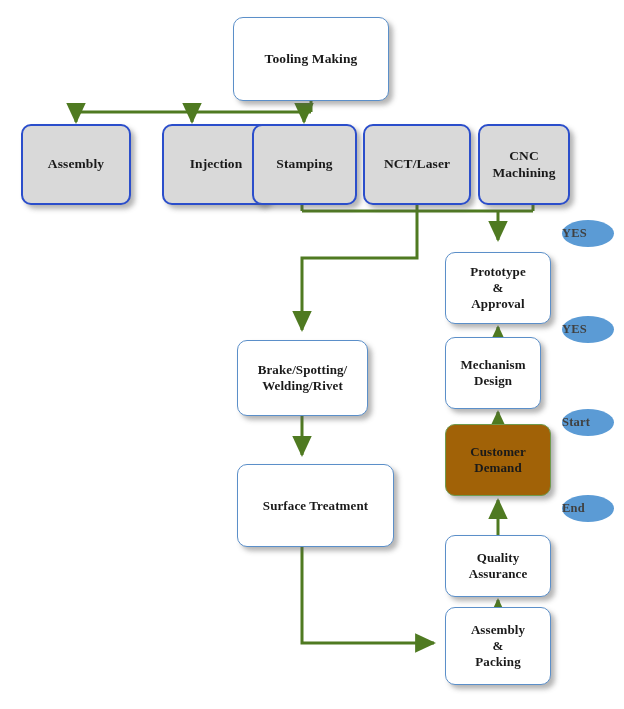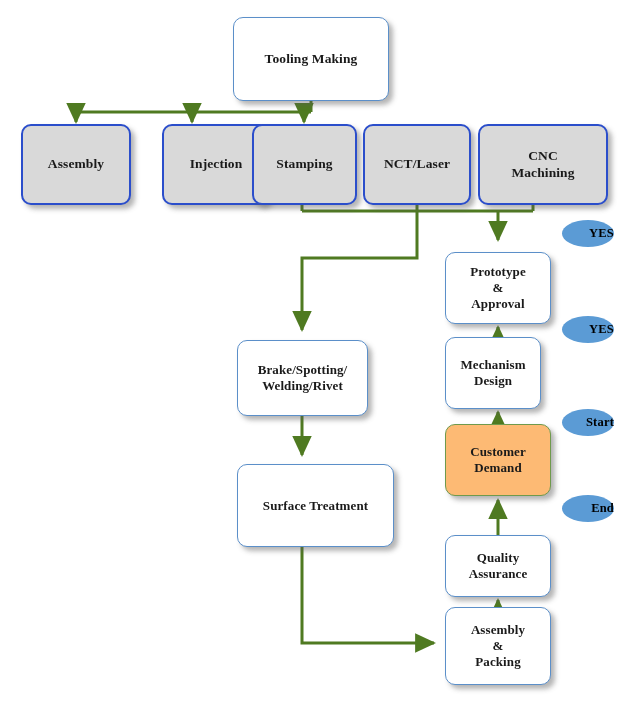--- a/index.html
+++ b/index.html
@@ -48,33 +48,33 @@
   }
   .node.white {
     background: #ffffff;
     border: 1px solid #5b8fc9;
   }
   .node.gray {
     background: #d9d9d9;
     border: 2px solid #2b4ecb;
   }
   .node.green {
-    background: #fdba74;
+    background: #a16207;
     border: 1px solid #6f9a4d;
     align-items: center;
   }
   .badge {
     position: absolute;
     box-sizing: border-box;
     display: flex;
     align-items: center;
-    justify-content: flex-end;
+    justify-content: flex-start;
     background: #5b9bd5;
     border-radius: 50%;
-    color: #000000;
+    color: #404040;
     font-weight: bold;
     font-size: 12.5px;
     letter-spacing: .2px;
     z-index: 4;
   }
 </style>
 </head>
 <body>
 
 <div id="canvas">
@@ -128,21 +128,21 @@
   </div>
 
   <div class="node gray" style="left:252px; top:124px; width:105px; height:81px; font-size:13.5px;">
     <span class="lbl">Stamping</span>
   </div>
 
   <div class="node gray" style="left:363px; top:124px; width:108px; height:81px; font-size:13.5px;">
     <span class="lbl">NCT/Laser</span>
   </div>
 
-  <div class="node gray" style="left:478px; top:124px; width:130px; height:81px; font-size:13.5px;">
+  <div class="node gray" style="left:478px; top:124px; width:92px; height:81px; font-size:13.5px;">
     <span class="lbl">CNC
 Machining</span>
   </div>
 
   <div class="node white" style="left:445px; top:252px; width:106px; height:72px; font-size:13px;">
     <span class="lbl">Prototype
 &amp;
 Approval</span>
   </div>
 

